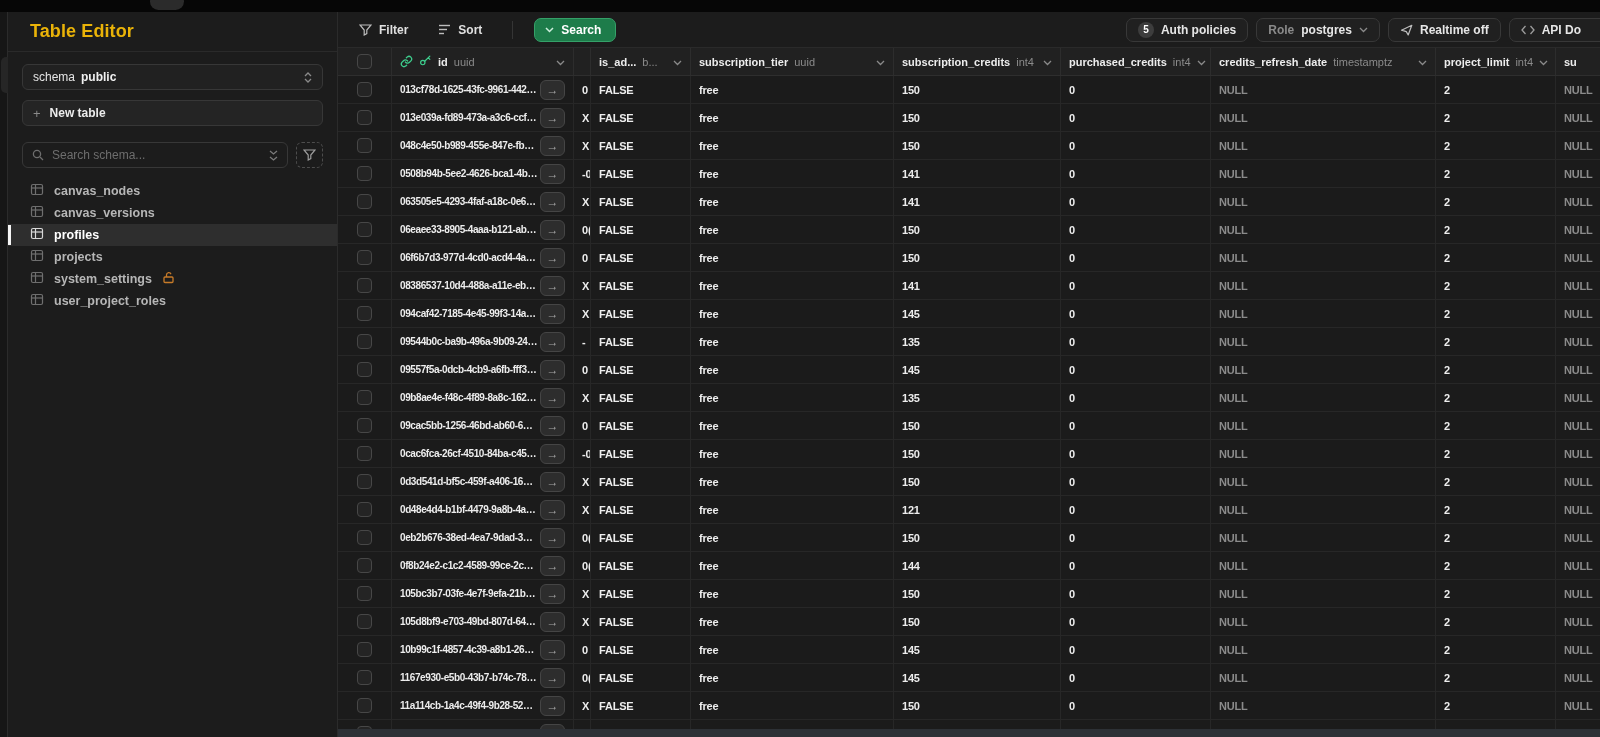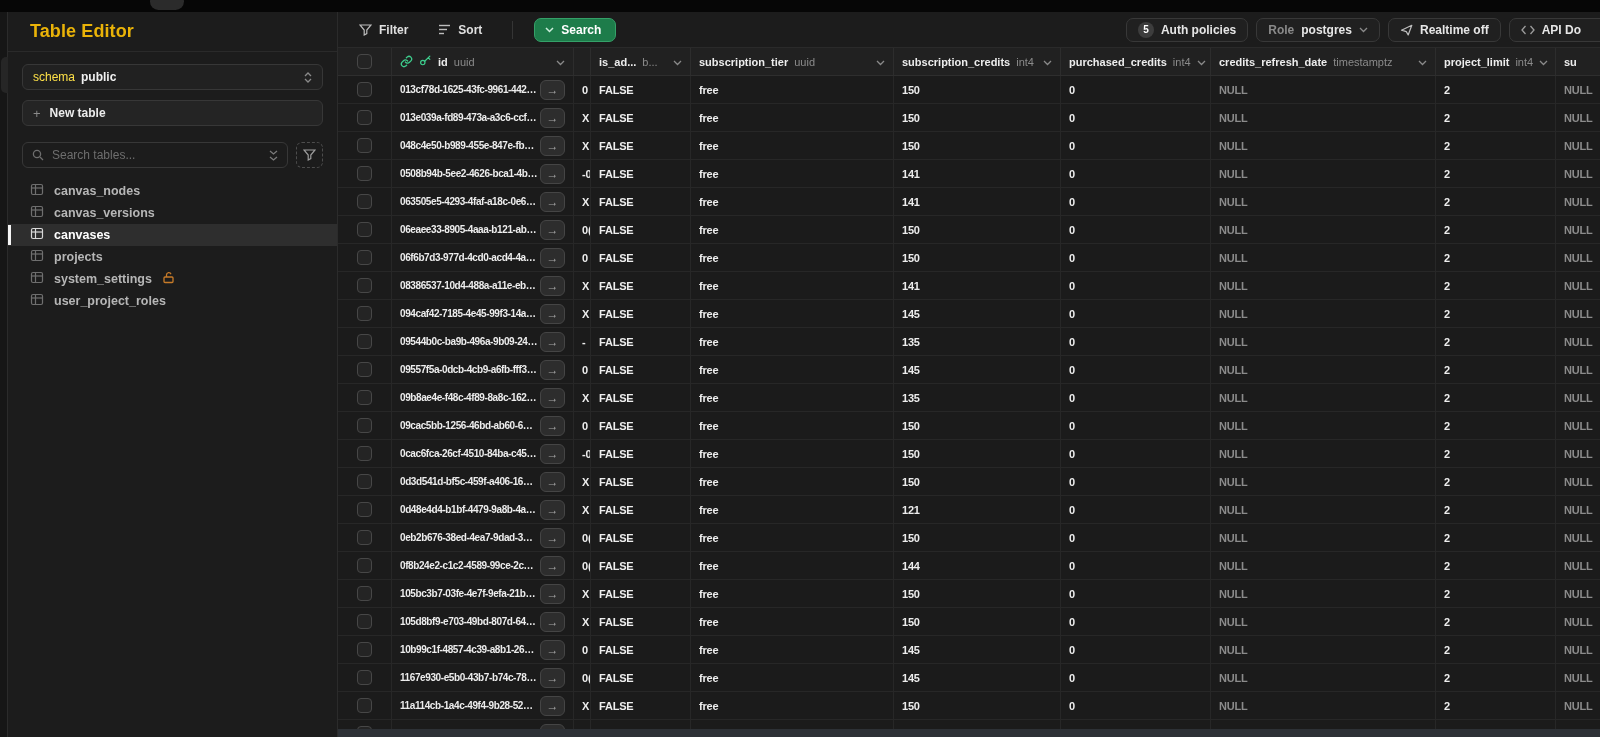--- a/index.html
+++ b/index.html
@@ -14,21 +14,21 @@
   .rail { width:8px; background:#161616; border-right:1px solid #2b2b2b; position:relative; flex:none; }
   .rail-hl { position:absolute; top:45px; left:1px; width:7px; height:36px; background:#262626; border-radius:5px 0 0 5px; }
 
   
   .sidebar { width:330px; flex:none; background:#1c1c1c; border-right:1px solid #2b2b2b; display:flex; flex-direction:column; }
   .sb-header { height:40px; flex:none; display:flex; align-items:center; padding:0 22px; border-bottom:1px solid #2a2a2a; }
   .sb-title { font-size:18px; font-weight:700; color:#eab308; letter-spacing:.1px;text-align:right; }
   .sb-body { padding:12px 14px 0 14px; }
   .schema-select { height:26px; border:1px solid #373737; background:#212121; border-radius:6px;
     display:flex; align-items:center; gap:6px; padding:0 10px; margin-bottom:10px; cursor:default; }
-  .schema-select .lbl { color:#fde047; font-size:12px; }
+  .schema-select .lbl { color:#e5e5e5; font-size:12px; }
   .schema-select .val { color:#f0f0f0; font-size:12px; font-weight:700; }
   .sel-ctl { margin-left:auto; display:flex; flex-direction:column; gap:1px; }
   .new-table { width:100%; height:26px; border:1px solid #373737; background:#242424; border-radius:6px;
     display:flex; align-items:center; gap:9px; padding:0 10px; color:#ececec; font-weight:700; font-size:12px; margin-bottom:16px; }
   .plus { color:#8a8a8a; font-size:13px; font-weight:400; line-height:1; }
   .search-row { display:flex; gap:8px; margin-bottom:12px; }
   .search-input { flex:1; height:26px; border:1px solid #373737; border-radius:6px; background:transparent;
     display:flex; align-items:center; gap:8px; padding:0 9px; }
   .search-ph { color:#6e6e6e; font-size:12px; flex:1; }
   .filter-sq { width:27px; height:26px; border:1px dashed #4d4d4d; border-radius:6px; flex:none;
@@ -107,21 +107,21 @@
       <button class="new-table">
         <span class="plus">+</span>
         <span>New table</span>
       </button>
       <div class="search-row">
         <div class="search-input">
           <svg width="12" height="12" viewBox="0 0 12 12">
               <circle cx="5" cy="5" r="3.6" fill="none" stroke="#6e6e6e" stroke-width="1.3"></circle>
               <line x1="8" y1="8" x2="11" y2="11" stroke="#6e6e6e" stroke-width="1.3"></line>
             </svg>
-          <span class="search-ph">Search tables...</span>
+          <span class="search-ph">Search schema...</span>
           <span style="display:flex;flex-direction:column;gap:1px">
             <svg width="9" height="5" viewBox="0 0 9 5">
                 <polyline points="1,1 4.5,4 8,1" fill="none" stroke="#7a7a7a" stroke-width="1.3"></polyline>
               </svg>
             <svg width="9" height="5" viewBox="0 0 9 5">
                 <polyline points="1,1 4.5,4 8,1" fill="none" stroke="#7a7a7a" stroke-width="1.3"></polyline>
               </svg>
           </span>
         </div>
         <div class="filter-sq">
@@ -152,21 +152,21 @@
             <span>canvas_versions</span>
           </div>
           <div class="t-item selected">
             <span><svg width="14" height="13" viewBox="0 0 14 13">
                 <g fill="none" stroke="#d8d8d8" stroke-width="1.2">
                   <rect x="1.5" y="1.5" width="11" height="10" rx="1.5"></rect>
                   <line x1="1.5" y1="5" x2="12.5" y2="5"></line>
                   <line x1="5.5" y1="1.5" x2="5.5" y2="11.5"></line>
                 </g>
               </svg></span>
-            <span>canvases</span>
+            <span>profiles</span>
           </div>
           <div class="t-item">
             <span><svg width="14" height="13" viewBox="0 0 14 13">
                 <g fill="none" stroke="#6f6f6f" stroke-width="1.2">
                   <rect x="1.5" y="1.5" width="11" height="10" rx="1.5"></rect>
                   <line x1="1.5" y1="5" x2="12.5" y2="5"></line>
                   <line x1="5.5" y1="1.5" x2="5.5" y2="11.5"></line>
                 </g>
               </svg></span>
             <span>projects</span>

